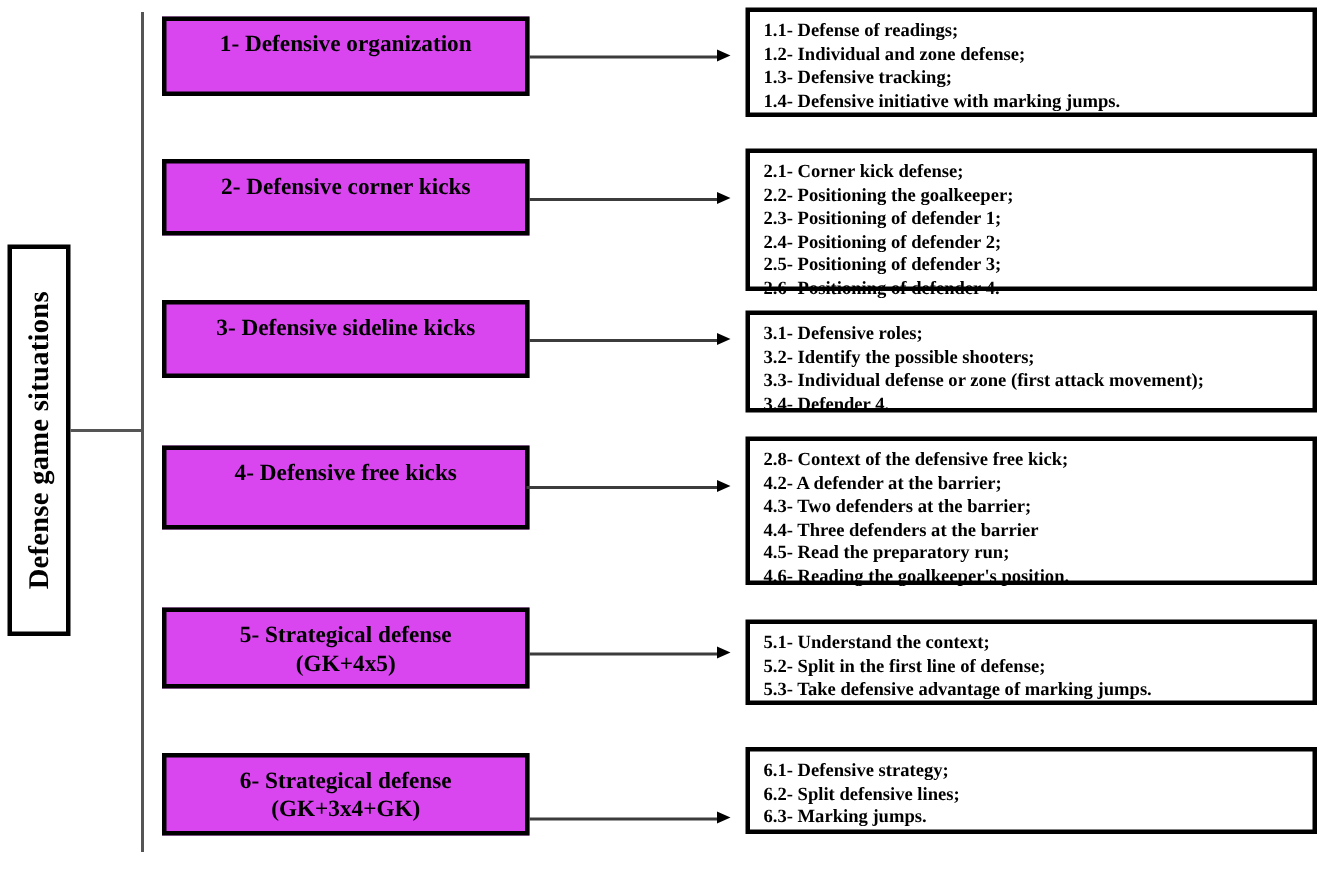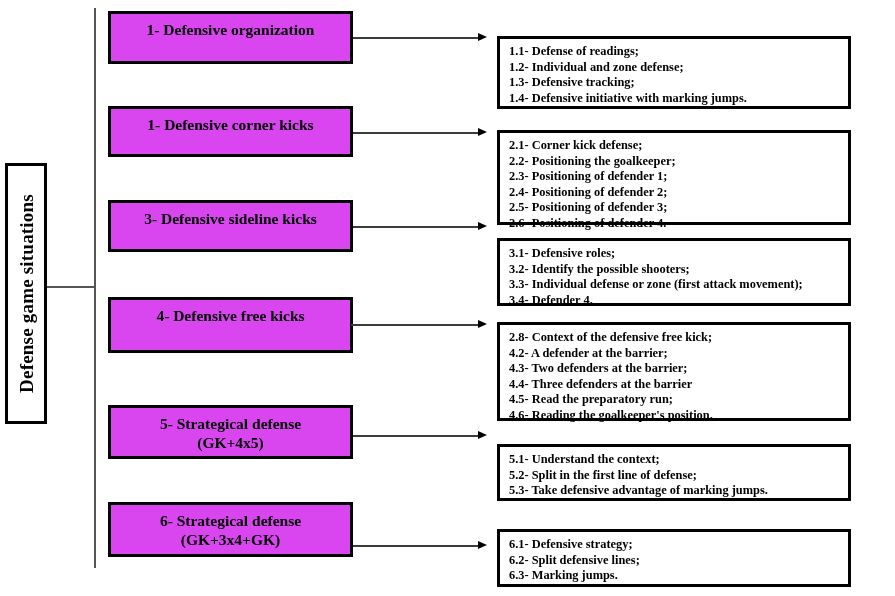--- a/index.html
+++ b/index.html
@@ -99,26 +99,25 @@
     height: 0;
     border-top: 4.5px solid transparent;
     border-bottom: 4.5px solid transparent;
     border-left: 9px solid #000;
   }
 
   
   .detail-box {
     position: absolute;
     left: 497px;
-    width: 354px;
+    width: 381px;
     border: 3px solid #000;
     background: #fff;
     box-sizing: border-box;
     padding: 5px 4px 4px 9px;
-    margin-top: 31px;
   }
   .detail-box .detail-item {
     display: block;
     font-weight: bold;
     font-size: 12.4px;
     line-height: 15.6px;
     white-space: nowrap;
   }
 </style>
 </head>
@@ -141,21 +140,21 @@
         <div class="shaft" style="width: 125px;"></div>
         <div class="head" style="left: 125px;"></div>
       </div>
       <div class="detail-box" style="top: 5px; height: 73px;">
         <span class="detail-item">1.1- Defense of readings;</span>
         <span class="detail-item">1.2- Individual and zone defense;</span>
         <span class="detail-item">1.3- Defensive tracking;</span>
         <span class="detail-item">1.4- Defensive initiative with marking jumps.</span>
       </div>
       <div class="cat-box" style="top: 106px; height: 51px;">
-        <span class="cat-line">1- Defensive corner kicks</span>
+        <span class="cat-line">2- Defensive corner kicks</span>
       </div>
       <div class="arrow" style="top: 128px; left: 353px; width: 134px;">
         <div class="shaft" style="width: 125px;"></div>
         <div class="head" style="left: 125px;"></div>
       </div>
       <div class="detail-box" style="top: 99px; height: 95px;">
         <span class="detail-item">2.1- Corner kick defense;</span>
         <span class="detail-item">2.2- Positioning the goalkeeper;</span>
         <span class="detail-item">2.3- Positioning of defender 1;</span>
         <span class="detail-item">2.4- Positioning of defender 2;</span>

